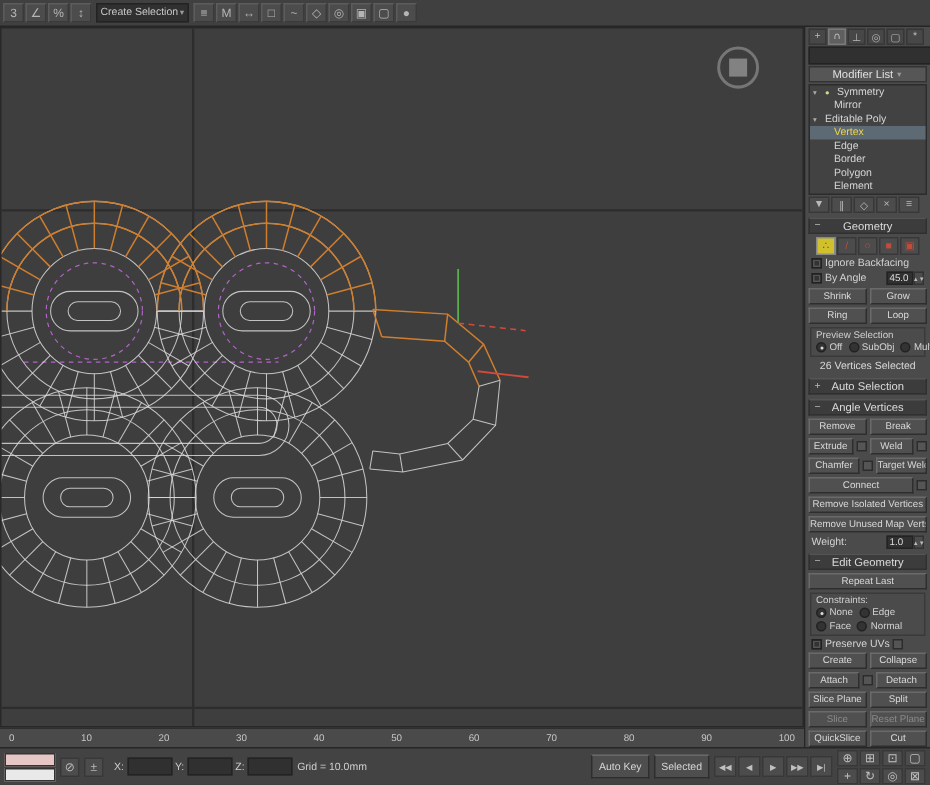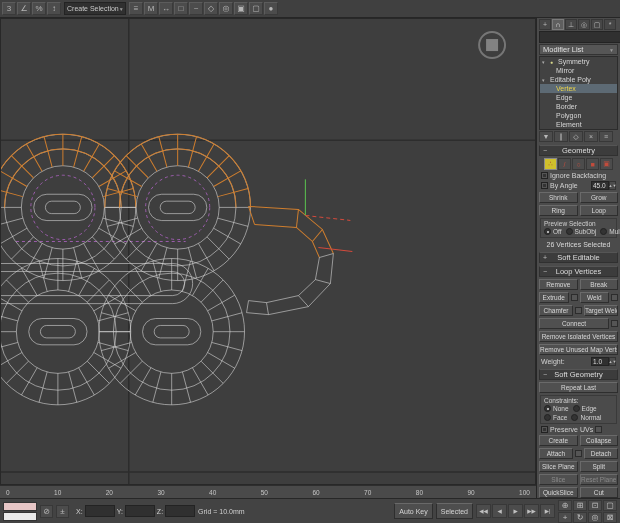--- a/index.html
+++ b/index.html
@@ -32,21 +32,21 @@
   .trackbar{flex:0 0 13px;background:#4a4a4a;border-top:1px solid #2e2e2e;display:flex;align-items:center;justify-content:space-between;padding:0 6px;}
   .tick{font-size:6.5px;color:#c6c6c6;}
 
   
   .cpanel{flex:1;background:#4b4b4b;display:flex;flex-direction:column;padding:0 2px;overflow:hidden;min-width:0;}
   .cp-tabs{display:flex;gap:1px;height:13px;align-items:center;margin:1px 0;}
   .cp-tab{width:12px;height:11px;background:#474747;border:1px solid #373737;color:#b8b8b8;font-size:7px;display:inline-flex;align-items:center;justify-content:center;}
   .cp-tab.on{background:#5f5f5f;border-color:#7a7a7a;color:#e5e5e5;}
   .cp-name-row{display:flex;gap:2px;height:12px;margin-bottom:1px;}
   .cp-name{flex:1;background:#303030;border:1px solid #232323;color:#ddd;font-size:7px;height:12px;}
-  .cp-dd{height:12px;background:#565656;border:1px solid #333;display:flex;align-items:center;justify-content:space-between;padding:0 3px;font-size:7.5px;color:#e0e0e0;margin-bottom:1px;}
+  .cp-dd{height:12px;background:#565656;border:1px solid #333;display:flex;align-items:center;justify-content:space-between;padding:0 15px;font-size:7.5px;color:#e0e0e0;margin-bottom:1px;}
   .cp-stack{background:#424242;border:1px solid #2c2c2c;margin-bottom:1px;}
   .stk-row{height:9px;display:flex;align-items:center;gap:2px;font-size:7px;color:#d6d6d6;padding:0 2px;}
   .stk-row .tw{width:6px;font-size:5px;color:#aaa;}
   .stk-row .bulb{width:6px;font-size:5px;color:#d8d88a;}
   .stk-row.ind{padding-left:16px;}
   .stk-row.sel{background:#5d6a74;color:#ecd54a;}
   .cp-stacktools{display:flex;gap:1px;height:12px;margin-bottom:1px;}
   .st-icon{width:14px;height:11px;background:#4c4c4c;border:1px solid #383838;font-size:7px;color:#b9b9b9;display:inline-flex;align-items:center;justify-content:center;}
   .ro-head{flex:0 0 11px;background:#3c3c3c;border:1px solid #303030;border-top-color:#555;display:flex;align-items:center;justify-content:center;gap:3px;font-size:7.5px;color:#dcdcdc;margin:2px 0 1px;position:relative;}
   .ro-sign{position:absolute;left:3px;font-size:7px;color:#bbb;}
@@ -407,26 +407,26 @@
           <label>
             <span class="rad"></span>
             <span>Multi</span>
           </label>
         </div>
       </div>
       <div class="sel-status">26 Vertices Selected</div>
 
       <div class="ro-head">
         <span class="ro-sign">+</span>
-        <span>Soft Editable</span>
+        <span>Auto Selection</span>
       </div>
 
       <div class="ro-head">
         <span class="ro-sign">−</span>
-        <span>Loop Vertices</span>
+        <span>Angle Vertices</span>
       </div>
       <div class="btn-row">
         <button class="cbtn">Remove</button>
         <button class="cbtn">Break</button>
       </div>
       <div class="btn-row">
         <button class="cbtn">Extrude</button>
         <span class="sbox"></span>
         <button class="cbtn">Weld</button>
         <span class="sbox"></span>
@@ -449,21 +449,21 @@
       <div class="wrow">
         <span>Weight:</span>
         <span class="spin">
           <span class="val">1.0</span>
           <span class="arrows">▲▼</span>
         </span>
       </div>
 
       <div class="ro-head">
         <span class="ro-sign">−</span>
-        <span>Soft Geometry</span>
+        <span>Edit Geometry</span>
       </div>
       <div class="btn-row">
         <button class="cbtn">Repeat Last</button>
       </div>
       <div class="grp">
         <div class="grp-title">Constraints:</div>
         <div class="radio-row">
           <label>
             <span class="rad on"></span>
             <span>None</span>

